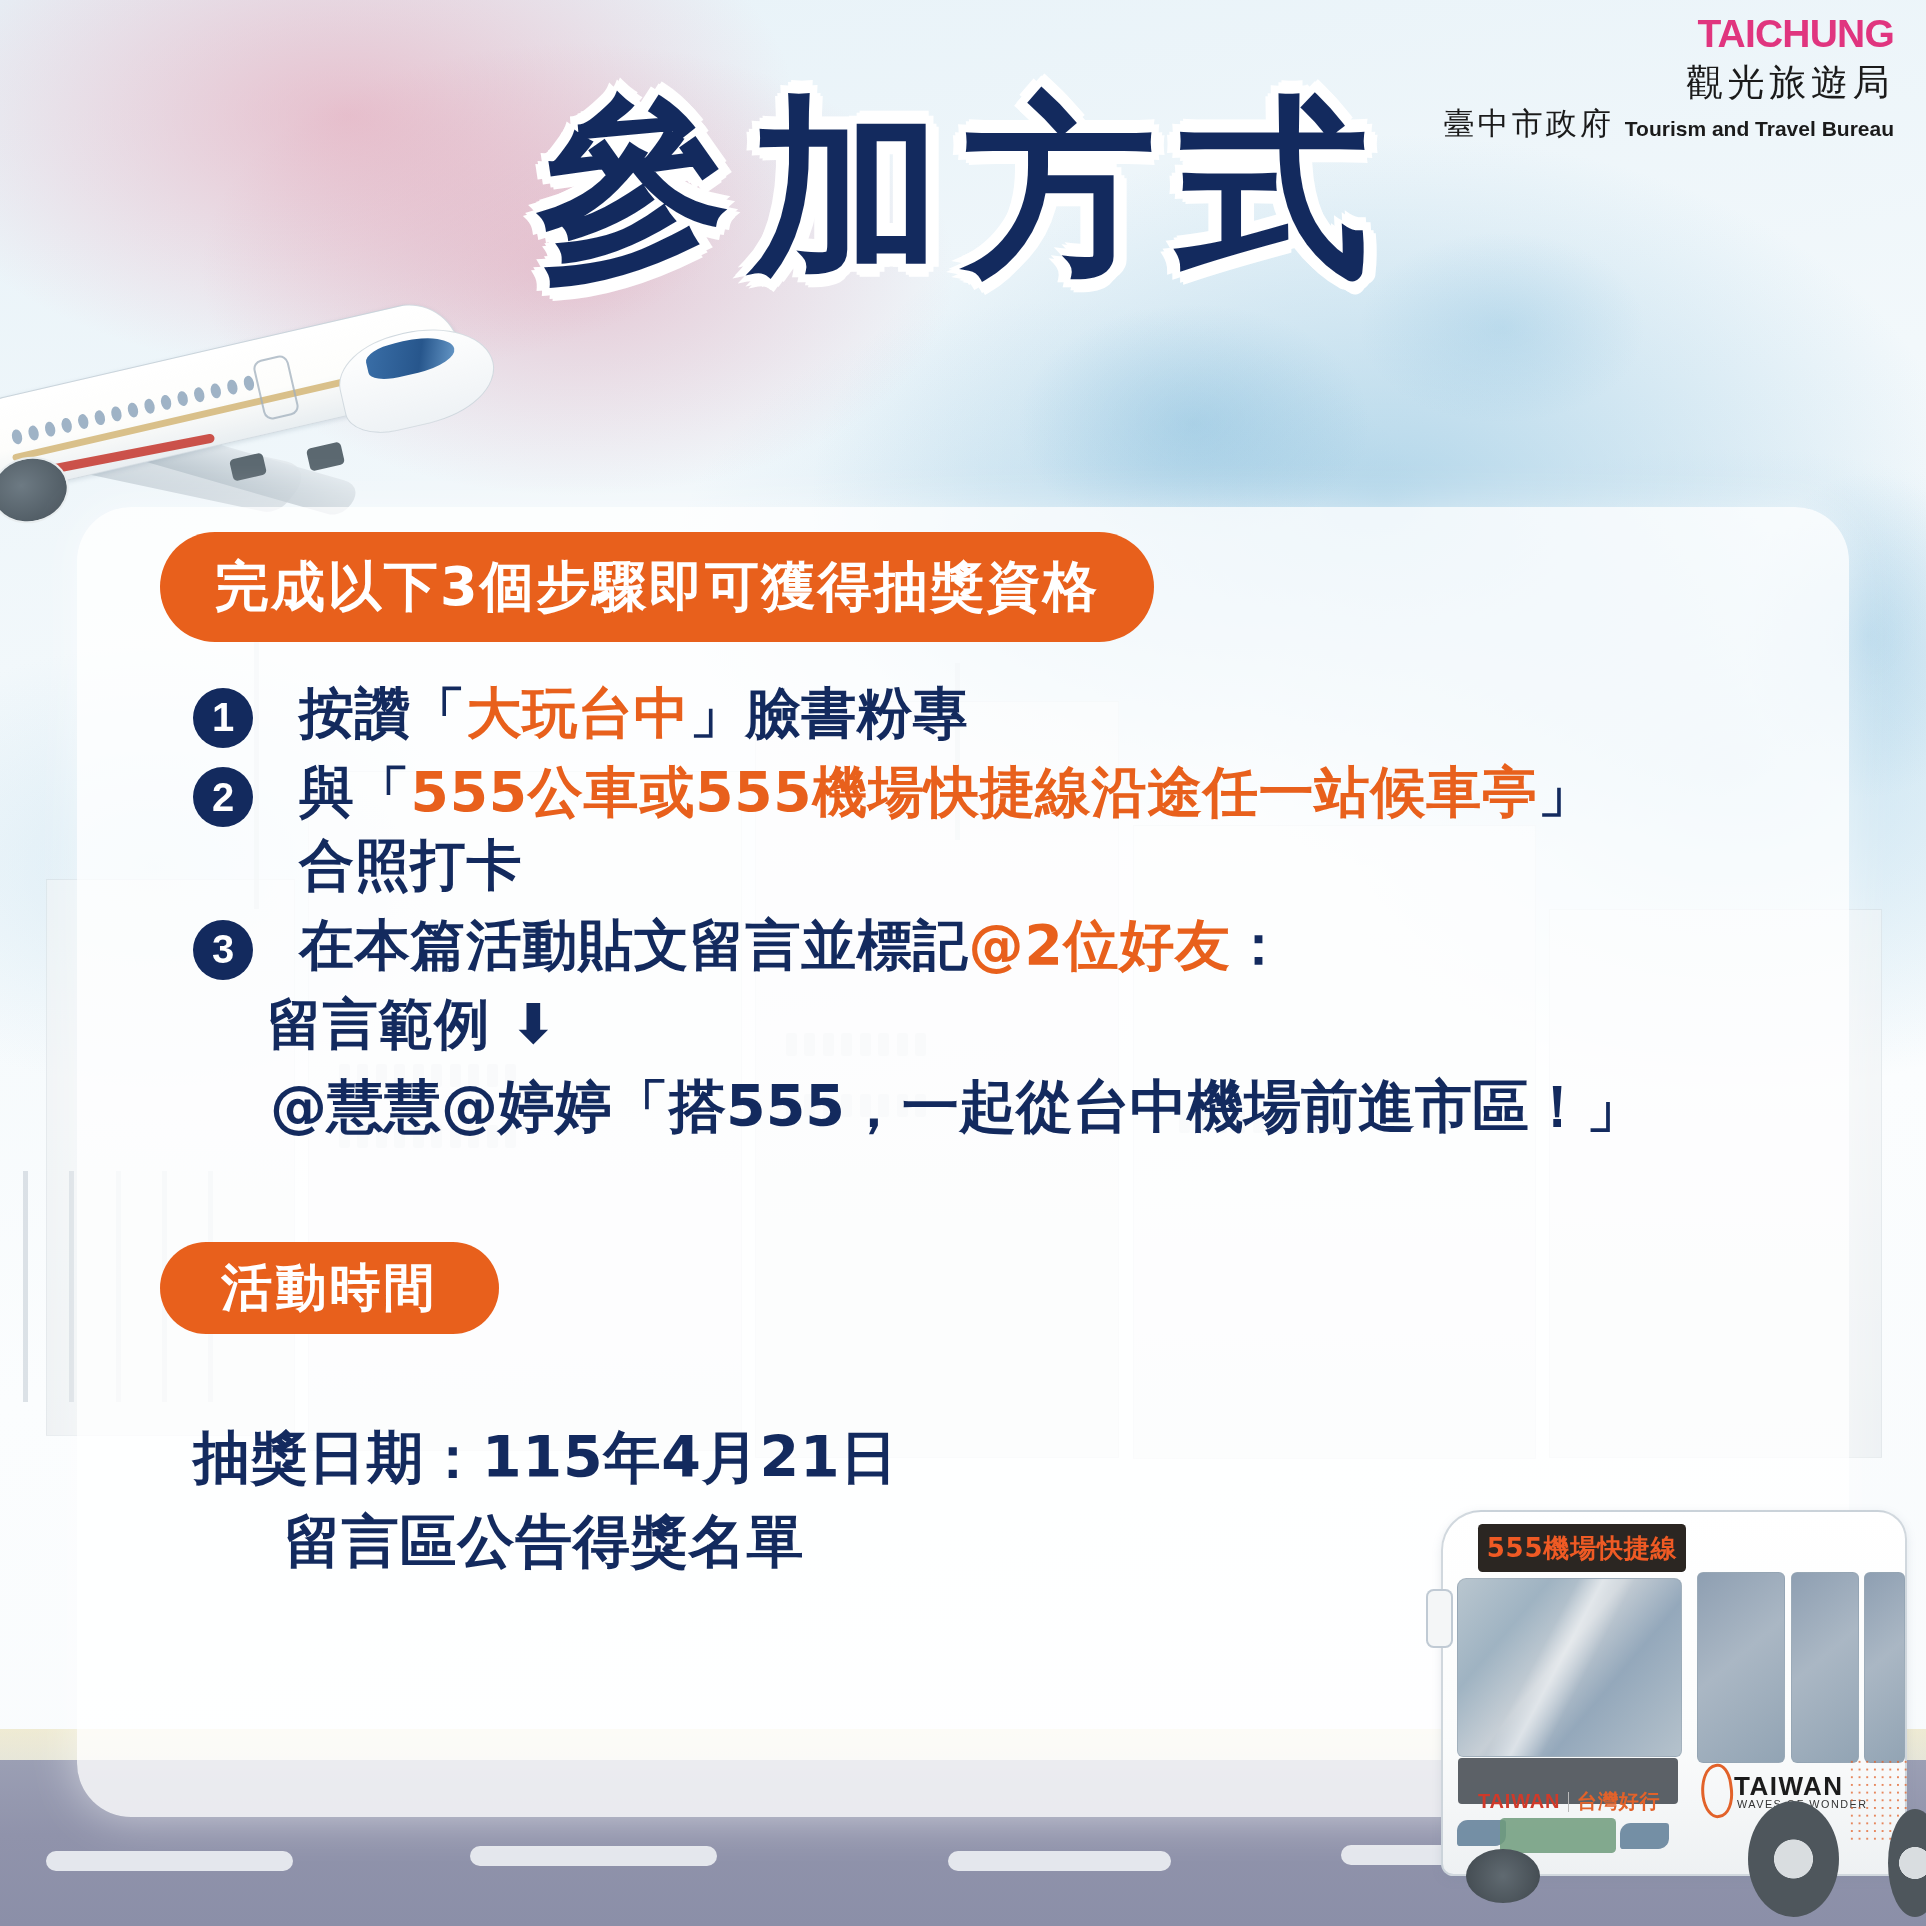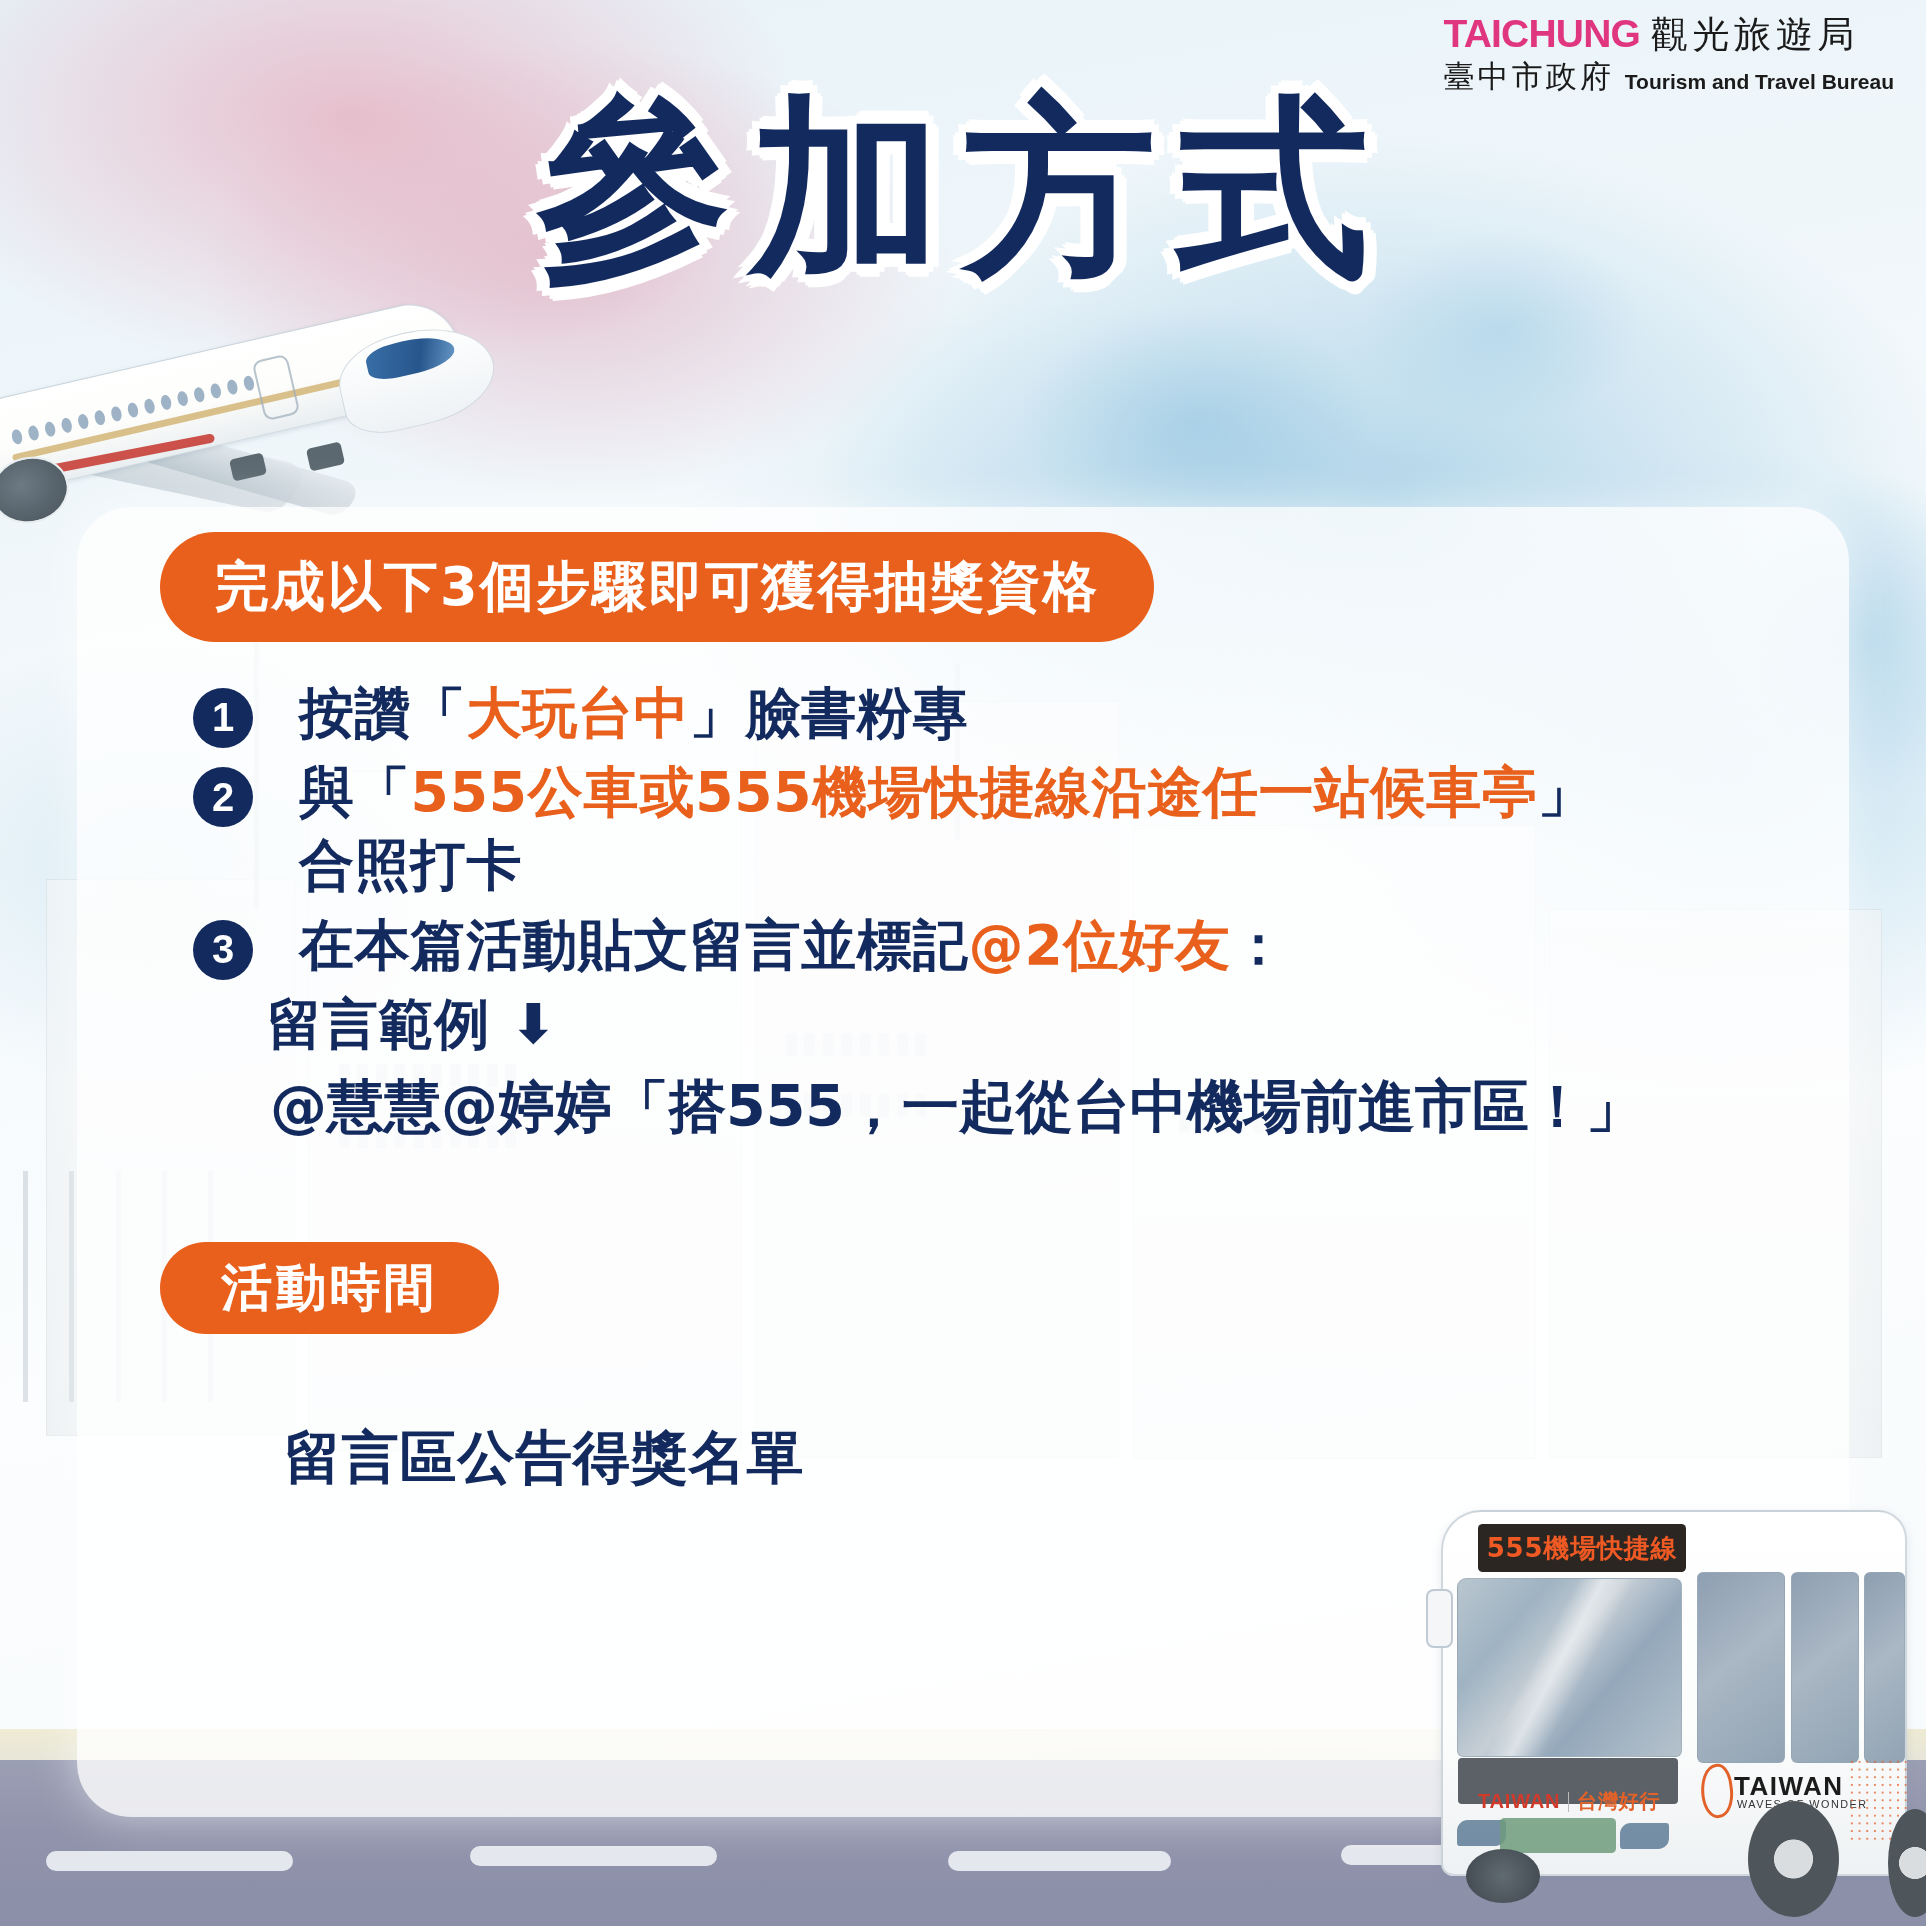--- a/index.html
+++ b/index.html
@@ -106,21 +106,21 @@
   
   .panel{
     position:absolute;left:77px;top:507px;width:1772px;height:1310px;
     background:rgba(255,255,255,.80);
     border-radius:54px;
     box-shadow:0 0 46px rgba(255,255,255,.5);
   }
 
   
   .logo{position:absolute;right:32px;top:14px;text-align:right;line-height:1;}
-  .logo .row1{display:flex;align-items:flex-end;justify-content:flex-start;gap:10.8px;}
+  .logo .row1{display:flex;align-items:flex-end;justify-content:center;gap:10.8px;flex-direction:column;}
   .logo .taichung{
     font-size:39px;font-weight:bold;color:#e0357f;letter-spacing:-0.8px;
     font-family:"Liberation Sans",sans-serif;
   }
   .logo .cn-big{font-size:37px;color:#1b1b1b;letter-spacing:4.6px;font-family:"DejaVu Sans",sans-serif;}
   .logo .row2{display:flex;align-items:flex-end;justify-content:flex-end;gap:10.8px;margin-top:7.7px;}
   .logo .gov{font-size:31px;color:#1b1b1b;letter-spacing:3.1px;font-family:"DejaVu Sans",sans-serif;}
   .logo .en{font-size:21px;font-weight:bold;color:#1b1b1b;font-family:"Liberation Sans",sans-serif;}
 
   
@@ -410,20 +410,21 @@
       </div>
     </div>
 
     <div class="sub-line">留言範例 ⬇</div>
     <div class="example-line">@慧慧@婷婷「搭555，一起從台中機場前進市區！」</div>
   </div>
 
   <div class="pill period">活動時間</div>
 
   <div class="schedule">
+    <div>抽獎日期：115年4月21日</div>
     <div class="indent">留言區公告得獎名單</div>
   </div>
 
   <div class="bus">
     <div class="shell"></div>
     <div class="windshield"></div>
     <div class="sidewin w1"></div>
     <div class="sidewin w2"></div>
     <div class="sidewin w3"></div>
     <div class="led">555機場快捷線</div>

